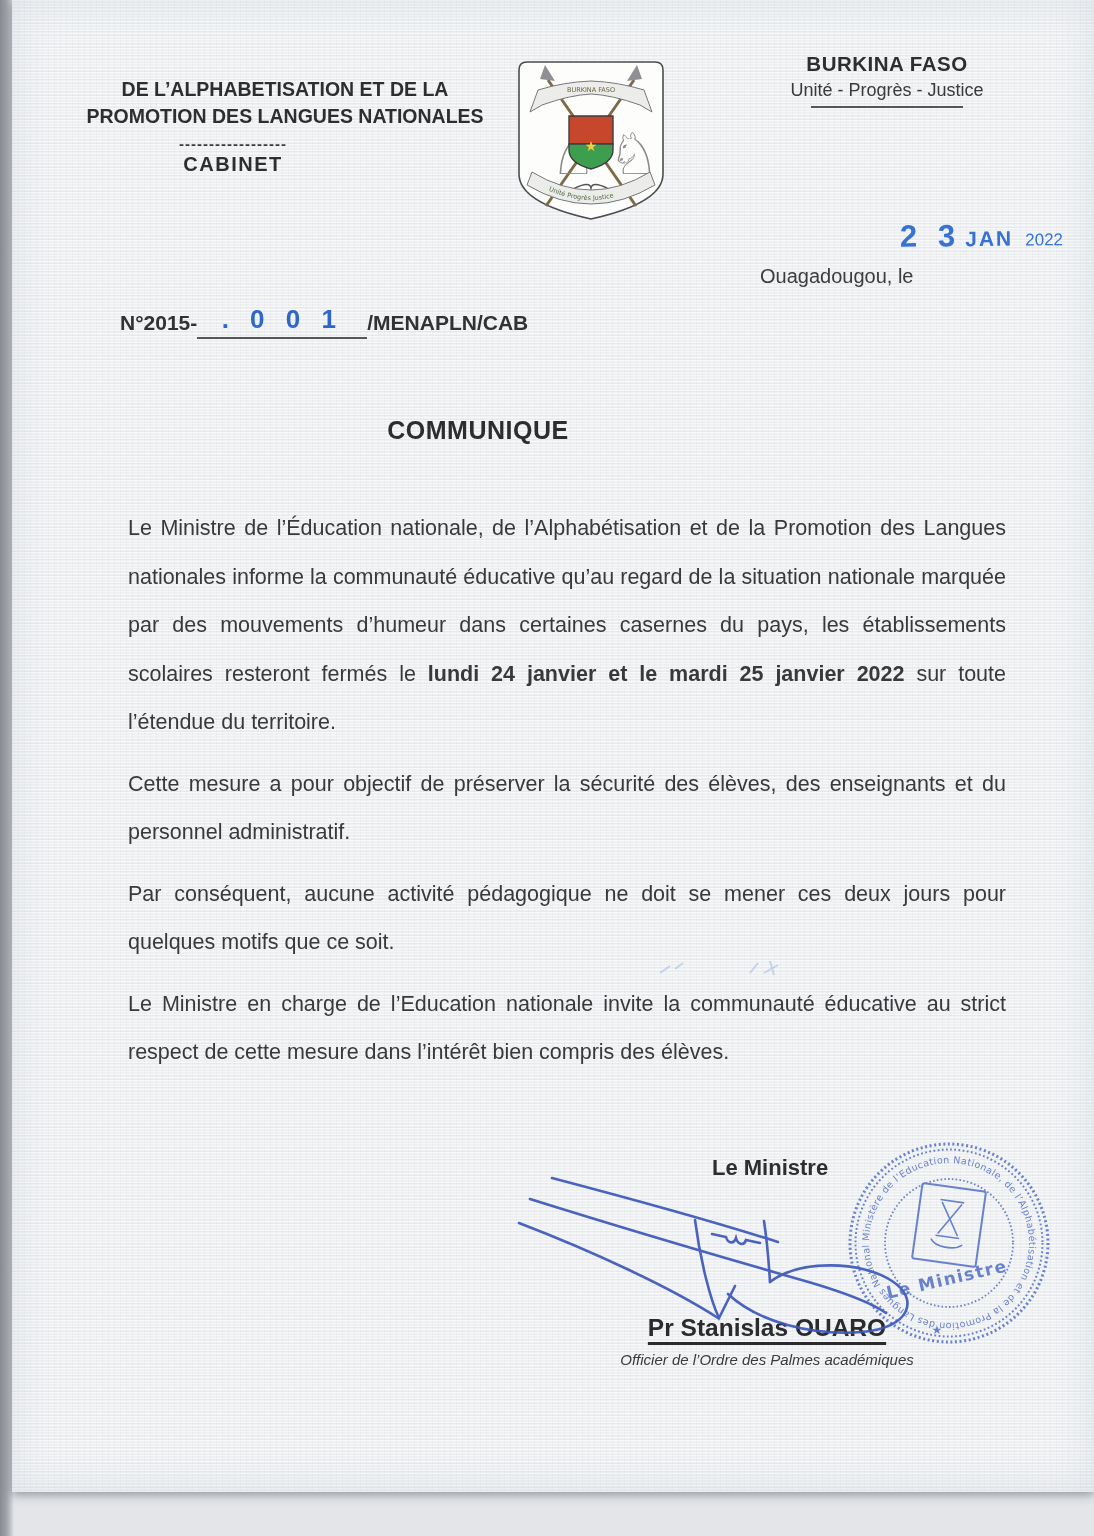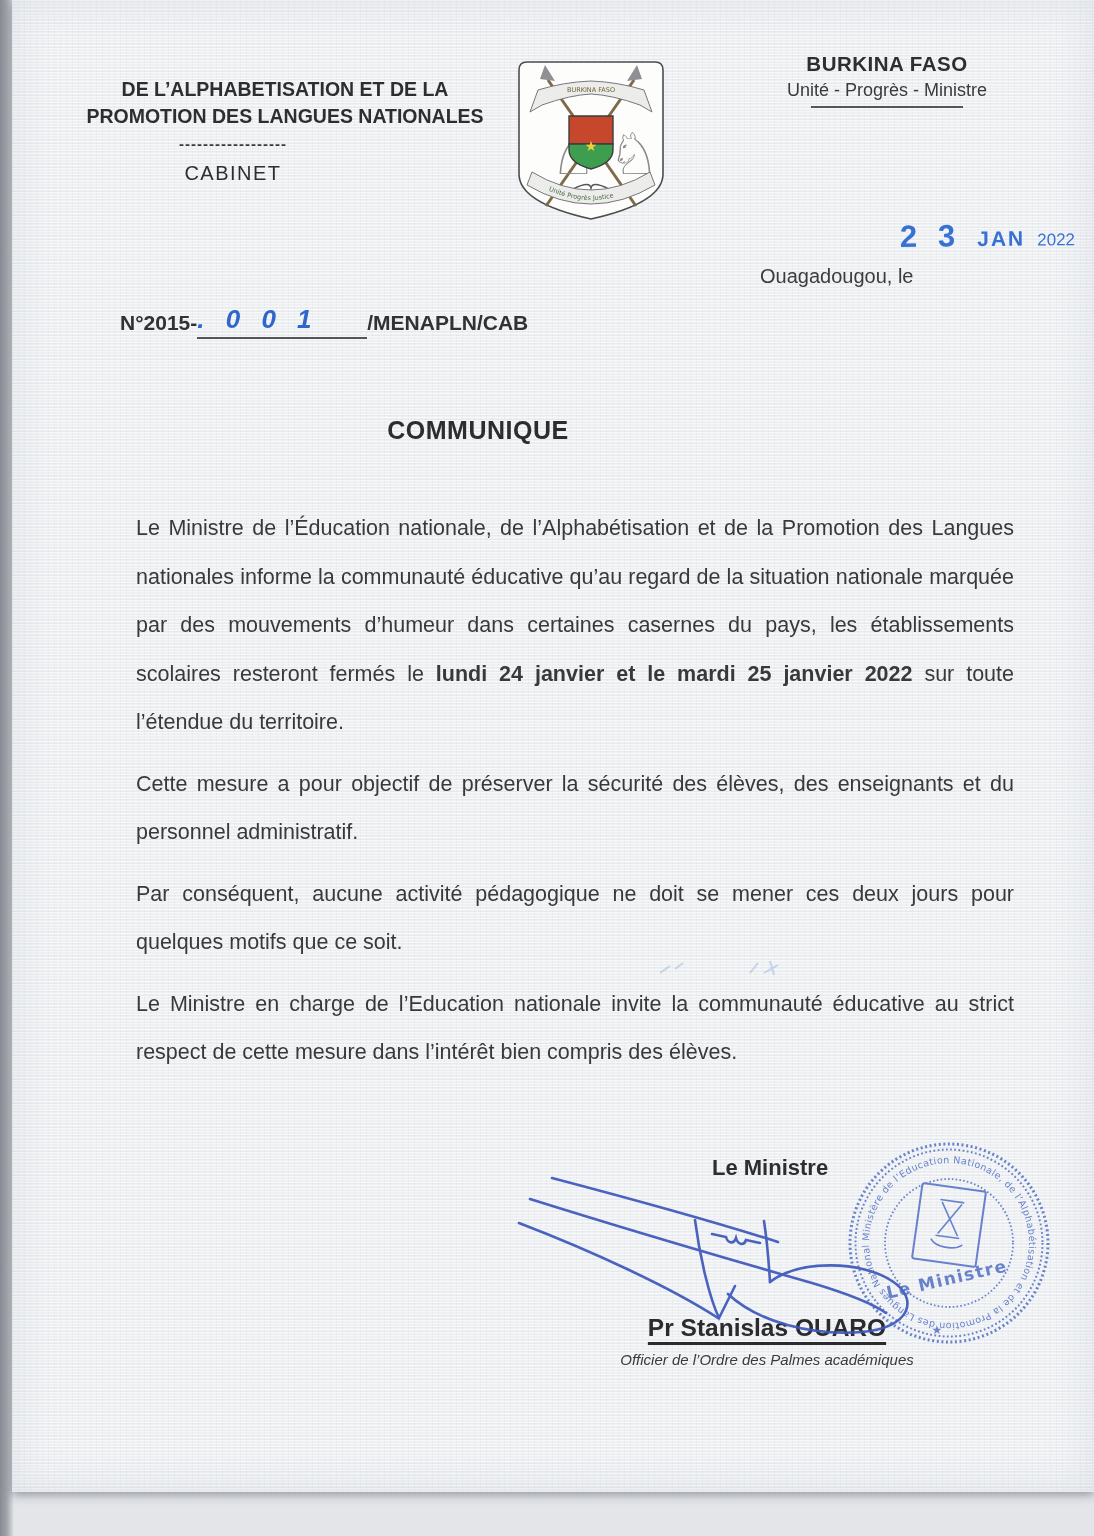--- a/index.html
+++ b/index.html
@@ -20,41 +20,41 @@
       repeating-linear-gradient(0deg, rgba(203,209,218,.22) 0 1px, transparent 1px 4px),
       repeating-linear-gradient(90deg, rgba(214,219,226,.28) 0 1px, transparent 1px 6px);
     box-shadow:0 3px 9px rgba(55,60,70,.45), inset 0 0 40px rgba(190,196,205,.35);
   }
   .abs{position:absolute;}
   
   .ministry{left:58px;top:76px;width:430px;text-align:center;
     font-weight:bold;font-size:19.5px;line-height:27px;color:#2e2e30;}
   .dash-cab{margin-top:7px;padding-right:104px;}
   .dashes{font-weight:bold;font-size:15px;letter-spacing:1px;color:#3a3a3c;line-height:14px;}
-  .cabinet{font-weight:normal;font-size:20px;letter-spacing:1.5px;color:#2e2e30;margin-top:9px;}
+  .cabinet{font-weight:bold;font-size:20px;letter-spacing:1.5px;color:#2e2e30;}
   .country{left:738px;top:52px;width:274px;text-align:center;}
   .country-name{font-weight:bold;font-size:20.5px;letter-spacing:.5px;color:#2e2e30;}
   .motto{font-size:18px;color:#3a3a3c;margin-top:4px;}
   .motto-rule{width:152px;height:0;border-top:2.5px solid #55555a;margin:5px auto 0;}
   .dateline{left:748px;top:217px;font-size:20px;color:#3c3c3e;margin-top:48px;}
   .datestamp{left:888px;top:218px;color:#2d6bd2;white-space:nowrap;opacity:.95;transform:rotate(-.6deg);}
   .ds-day{font-size:31px;font-weight:bold;letter-spacing:6px;text-align:right;}
-  .ds-month{font-size:21px;font-weight:bold;margin-left:16px;letter-spacing:2px;}
+  .ds-month{font-size:21px;font-weight:bold;margin-left:4px;letter-spacing:2px;}
   .ds-year{font-size:17px;font-weight:500;margin-left:12px;letter-spacing:0;}
   
   .refline{left:108px;top:306px;font-weight:bold;font-size:21px;color:#323234;white-space:nowrap;}
   .ref-underline{display:inline-block;width:170px;border-bottom:2px solid #55555a;
-    text-align:left;vertical-align:baseline;font-style:italic;}
+    text-align:center;vertical-align:baseline;}
   .blue-num{display:inline-block;color:#2f66cc;font-size:26px;font-weight:bold;
     letter-spacing:7px;transform:translateY(-2px);}
   
   .doc-title{left:0;top:416px;width:932px;text-align:center;font-weight:bold;
     font-size:25px;letter-spacing:.5px;color:#2d2d2f;}
   
-  .bodytext{left:124px;top:504px;width:878px;font-size:21.5px;line-height:48.5px;
+  .bodytext{left:116px;top:504px;width:878px;font-size:21.5px;line-height:48.5px;
     text-align:justify;color:#39393b;}
   .bodytext p{margin:0 0 13px 0;}
   
   .role{left:700px;top:1155px;font-weight:bold;font-size:22px;color:#2e2e30;}
   .signame{left:555px;top:1314px;width:400px;text-align:center;font-weight:bold;font-size:24.5px;color:#2b2b2d;
     text-decoration:underline;text-decoration-thickness:2.5px;text-underline-offset:6px;}
   .sigtitle{left:555px;top:1351px;width:400px;text-align:center;font-style:italic;
     font-size:15px;color:#3a3a3c;}
   .overlay{left:0;top:0;width:1082px;height:1492px;pointer-events:none;}
 </style>
@@ -112,21 +112,21 @@
       <path d="M20,116 Q79,152 138,116 L143,129 Q79,167 15,129 Z" fill="#ececea" stroke="#77777b" stroke-width="1"></path>
       <path id="bot-banner-path" d="M24,128 Q79,160 134,128" fill="none"></path>
       <text font-size="6.5" fill="#4f6d45" font-family="DejaVu Sans, sans-serif">
         <textPath href="#bot-banner-path" startOffset="14">Unité  Progrès  Justice</textPath>
       </text>
     </g>
   </svg>
 
   <div class="abs country">
     <div class="country-name">BURKINA FASO</div>
-    <div class="motto">Unité - Progrès - Ministre</div>
+    <div class="motto">Unité - Progrès - Justice</div>
     <div class="motto-rule"></div>
   </div>
 
   <div class="abs dateline">Ouagadougou, le</div>
   <div class="abs datestamp">
     <span class="ds-day">2 3</span><span class="ds-month">JAN</span><span class="ds-year">2022</span>
   </div>
 
   <div class="abs refline">
     <span>N°2015-</span><span class="ref-underline"><span class="blue-num">. 0 0 1</span></span><span>/MENAPLN/CAB</span>

